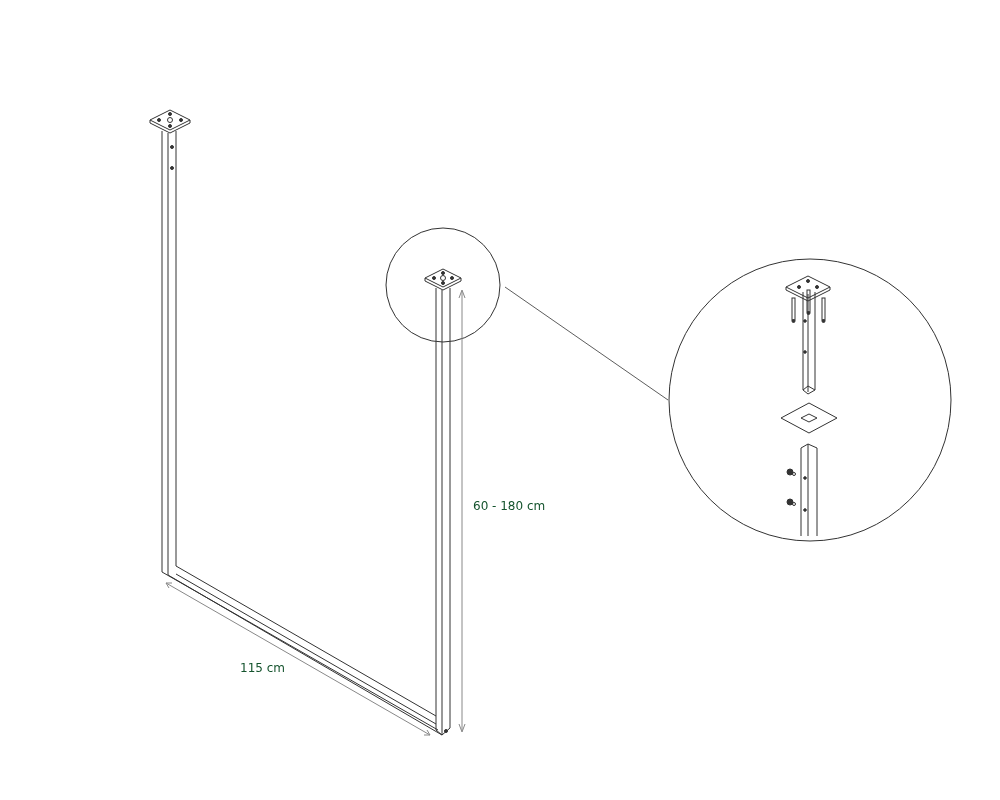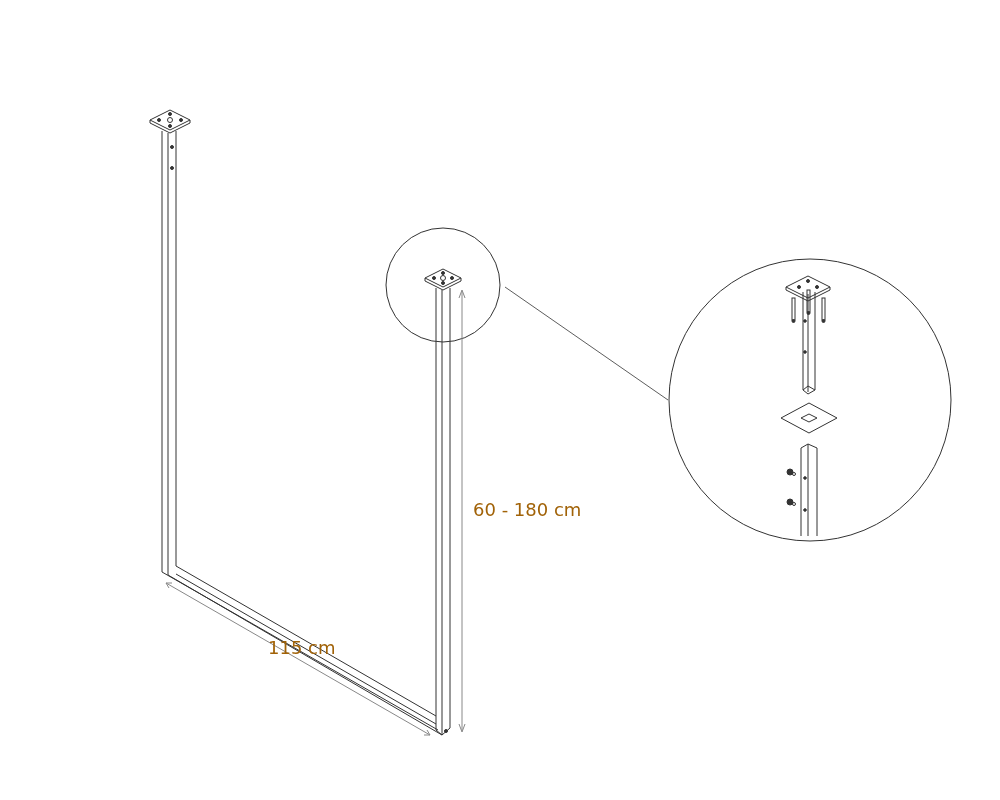--- a/index.html
+++ b/index.html
@@ -1,18 +1,18 @@
 <!DOCTYPE html>
 <html><head>
   <meta charset="utf-8">
   <style>
     html, body { margin: 0; padding: 0; background: #ffffff; }
     body { width: 1000px; height: 800px; position: relative; overflow: hidden; font-family: "DejaVu Sans", sans-serif; }
     svg { position: absolute; left: 0; top: 0; }
-    .label { position: absolute; font-family: "DejaVu Sans", sans-serif; font-size: 18px; color: #a16207; white-space: nowrap; }
+    .label { position: absolute; font-family: "DejaVu Sans", sans-serif; font-size: 12px; color: #14532d; white-space: nowrap; }
   </style>
 </head>
 <body>
 
 <svg width="1000" height="800" viewBox="0 0 1000 800">
   <g fill="none" stroke="#333" stroke-width="1">
 
     <g>
       <path d="M150,120 L170,110 L190,120 L170,130 Z" fill="#fff"></path>
       <path d="M150,120 L150,123 L170,133 L190,123 L190,120"></path>
@@ -114,14 +114,14 @@
 
     <g>
       <circle cx="790" cy="472" r="3" fill="#333"></circle>
       <circle cx="794" cy="474" r="1.5"></circle>
       <circle cx="790" cy="502" r="3" fill="#333"></circle>
       <circle cx="794" cy="504" r="1.5"></circle>
     </g>
   </g>
 </svg>
 
-<div class="label" style="left:240px; top:637px;margin-left:28px;">115 cm</div>
+<div class="label" style="left:240px; top:661px;">115 cm</div>
 <div class="label" style="left:473px; top:499px;">60 - 180 cm</div>
 
 </body></html>

